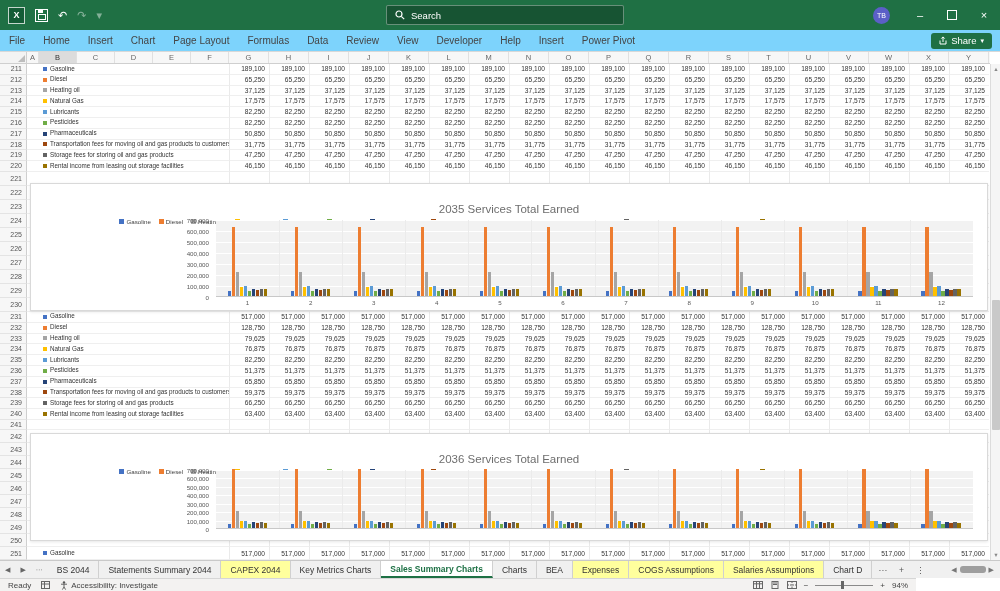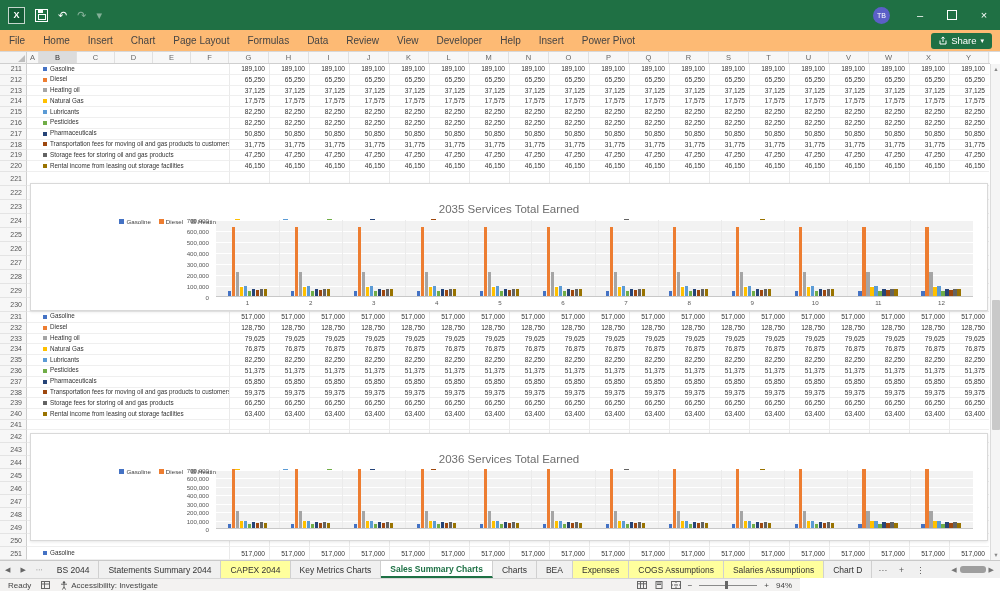--- a/index.html
+++ b/index.html
@@ -20,21 +20,21 @@
   #doc-title{font-size:10px;white-space:nowrap;margin-left:6px;}
   #searchbox{position:absolute;left:386px;top:5px;width:238px;height:20px;border-radius:2px;
              background:rgba(0,0,0,.25);border:1px solid rgba(255,255,255,.35);
              display:flex;align-items:center;gap:6px;padding:0 8px;font-size:9.5px;color:#fff;box-sizing:border-box;}
   #tb-right{margin-left:auto;display:flex;align-items:center;height:30px;}
   .avatar{width:17px;height:17px;border-radius:50%;background:#5B5FC7;color:#fff;font-size:7px;
           display:flex;align-items:center;justify-content:center;margin-right:14px;}
   .wbtn{width:32px;height:30px;display:flex;align-items:center;justify-content:center;font-size:11px;color:#fff;}
   .restore-box{width:8px;height:8px;border:1px solid #fff;display:inline-block;}
   
-  #ribbonrow{position:absolute;top:30px;left:0;width:1000px;height:22px;background:#fdba74;
+  #ribbonrow{position:absolute;top:30px;left:0;width:1000px;height:22px;background:#7dd3fc;
              border-bottom:1px solid #D8D8D8;display:flex;align-items:center;box-sizing:border-box;}
   .rtab{font-size:10px;color:#444;padding:0 9px;line-height:22px;white-space:nowrap;}
   #share-btn{margin-left:auto;margin-right:8px;background:#1F7044;color:#fff;border-radius:3px;
              font-size:9.5px;height:16px;display:flex;align-items:center;gap:4px;padding:0 8px;}
   
   #sheet{position:absolute;top:52px;left:0;width:1000px;height:508px;background:#fff;overflow:hidden;}
   #colheader{position:absolute;top:0;left:0;height:12px;width:990px;display:flex;
              background:#F7F7F7;border-bottom:1px solid #CFCFCF;box-sizing:border-box;}
   .ch{font-size:7.5px;color:#666;text-align:center;line-height:11px;border-right:1px solid #E0E0E0;
       box-sizing:border-box;overflow:hidden;}
@@ -80,40 +80,47 @@
           border-top:1px solid #C9C9C9;display:flex;align-items:stretch;box-sizing:border-box;font-size:8.5px;color:#333;}
   .tnav{display:flex;align-items:center;padding:0 5px;color:#666;font-size:7px;}
   .stab{display:flex;align-items:center;padding:0 9px;border-right:1px solid #D0D0D0;white-space:nowrap;}
   .stab.hl{background:#FFFF9D;}
   .stab.active{background:#FFFFFF;color:#1E7145;font-weight:bold;border-bottom:2px solid #1E7145;box-sizing:border-box;}
   .stab.trunc{max-width:42px;overflow:hidden;}
   .tctl{display:flex;align-items:center;padding:0 6px;color:#555;}
   #tab-hscroll{margin-left:auto;display:flex;align-items:center;gap:3px;padding-right:6px;color:#777;font-size:7px;}
   #hthumb{width:26px;height:7px;background:#9E9E9E;border-radius:3px;}
   
-  #statusbar{position:absolute;top:578px;left:0;width:800px;height:13px;background:#F3F2F1;
+  #statusbar{position:absolute;top:578px;left:0;width:916px;height:13px;background:#F3F2F1;
              border-top:1px solid #D6D6D6;display:flex;align-items:center;font-size:8px;color:#444;box-sizing:border-box;}
   #statusbar .sleft{display:flex;align-items:center;gap:10px;padding-left:8px;}
   #statusbar .sright{margin-left:auto;display:flex;align-items:center;gap:7px;padding-right:8px;}
   .slider-track{width:58px;height:1px;background:#8A8A8A;position:relative;}
   .slider-thumb{position:absolute;left:26px;top:-3.5px;width:3px;height:8px;background:#666;}
   .viewicon{display:flex;align-items:center;}
 </style>
 </head>
 <body>
 
 <div id="app">
 
   <div id="titlebar">
     <div class="qat">
       <span class="appicon">X</span>
       <span class="floppy"></span>
       <span class="glyph">↶</span>
       <span class="glyph dim">↷</span>
       <span class="glyph dim">▾</span>
+    </div>
+    <div id="searchbox">
+      <svg width="10" height="10" viewBox="0 0 10 10">
+          <circle cx="4" cy="4" r="3" fill="none" stroke="#fff" stroke-width="1.2"></circle>
+          <line x1="6.3" y1="6.3" x2="9.2" y2="9.2" stroke="#fff" stroke-width="1.2"></line>
+        </svg>
+      <span>Search</span>
     </div>
     <div id="tb-right">
       <span class="avatar">TB</span>
       <span class="wbtn">–</span>
       <span class="wbtn">
           <span class="restore-box"></span>
         </span>
       <span class="wbtn">×</span>
     </div>
   </div>

